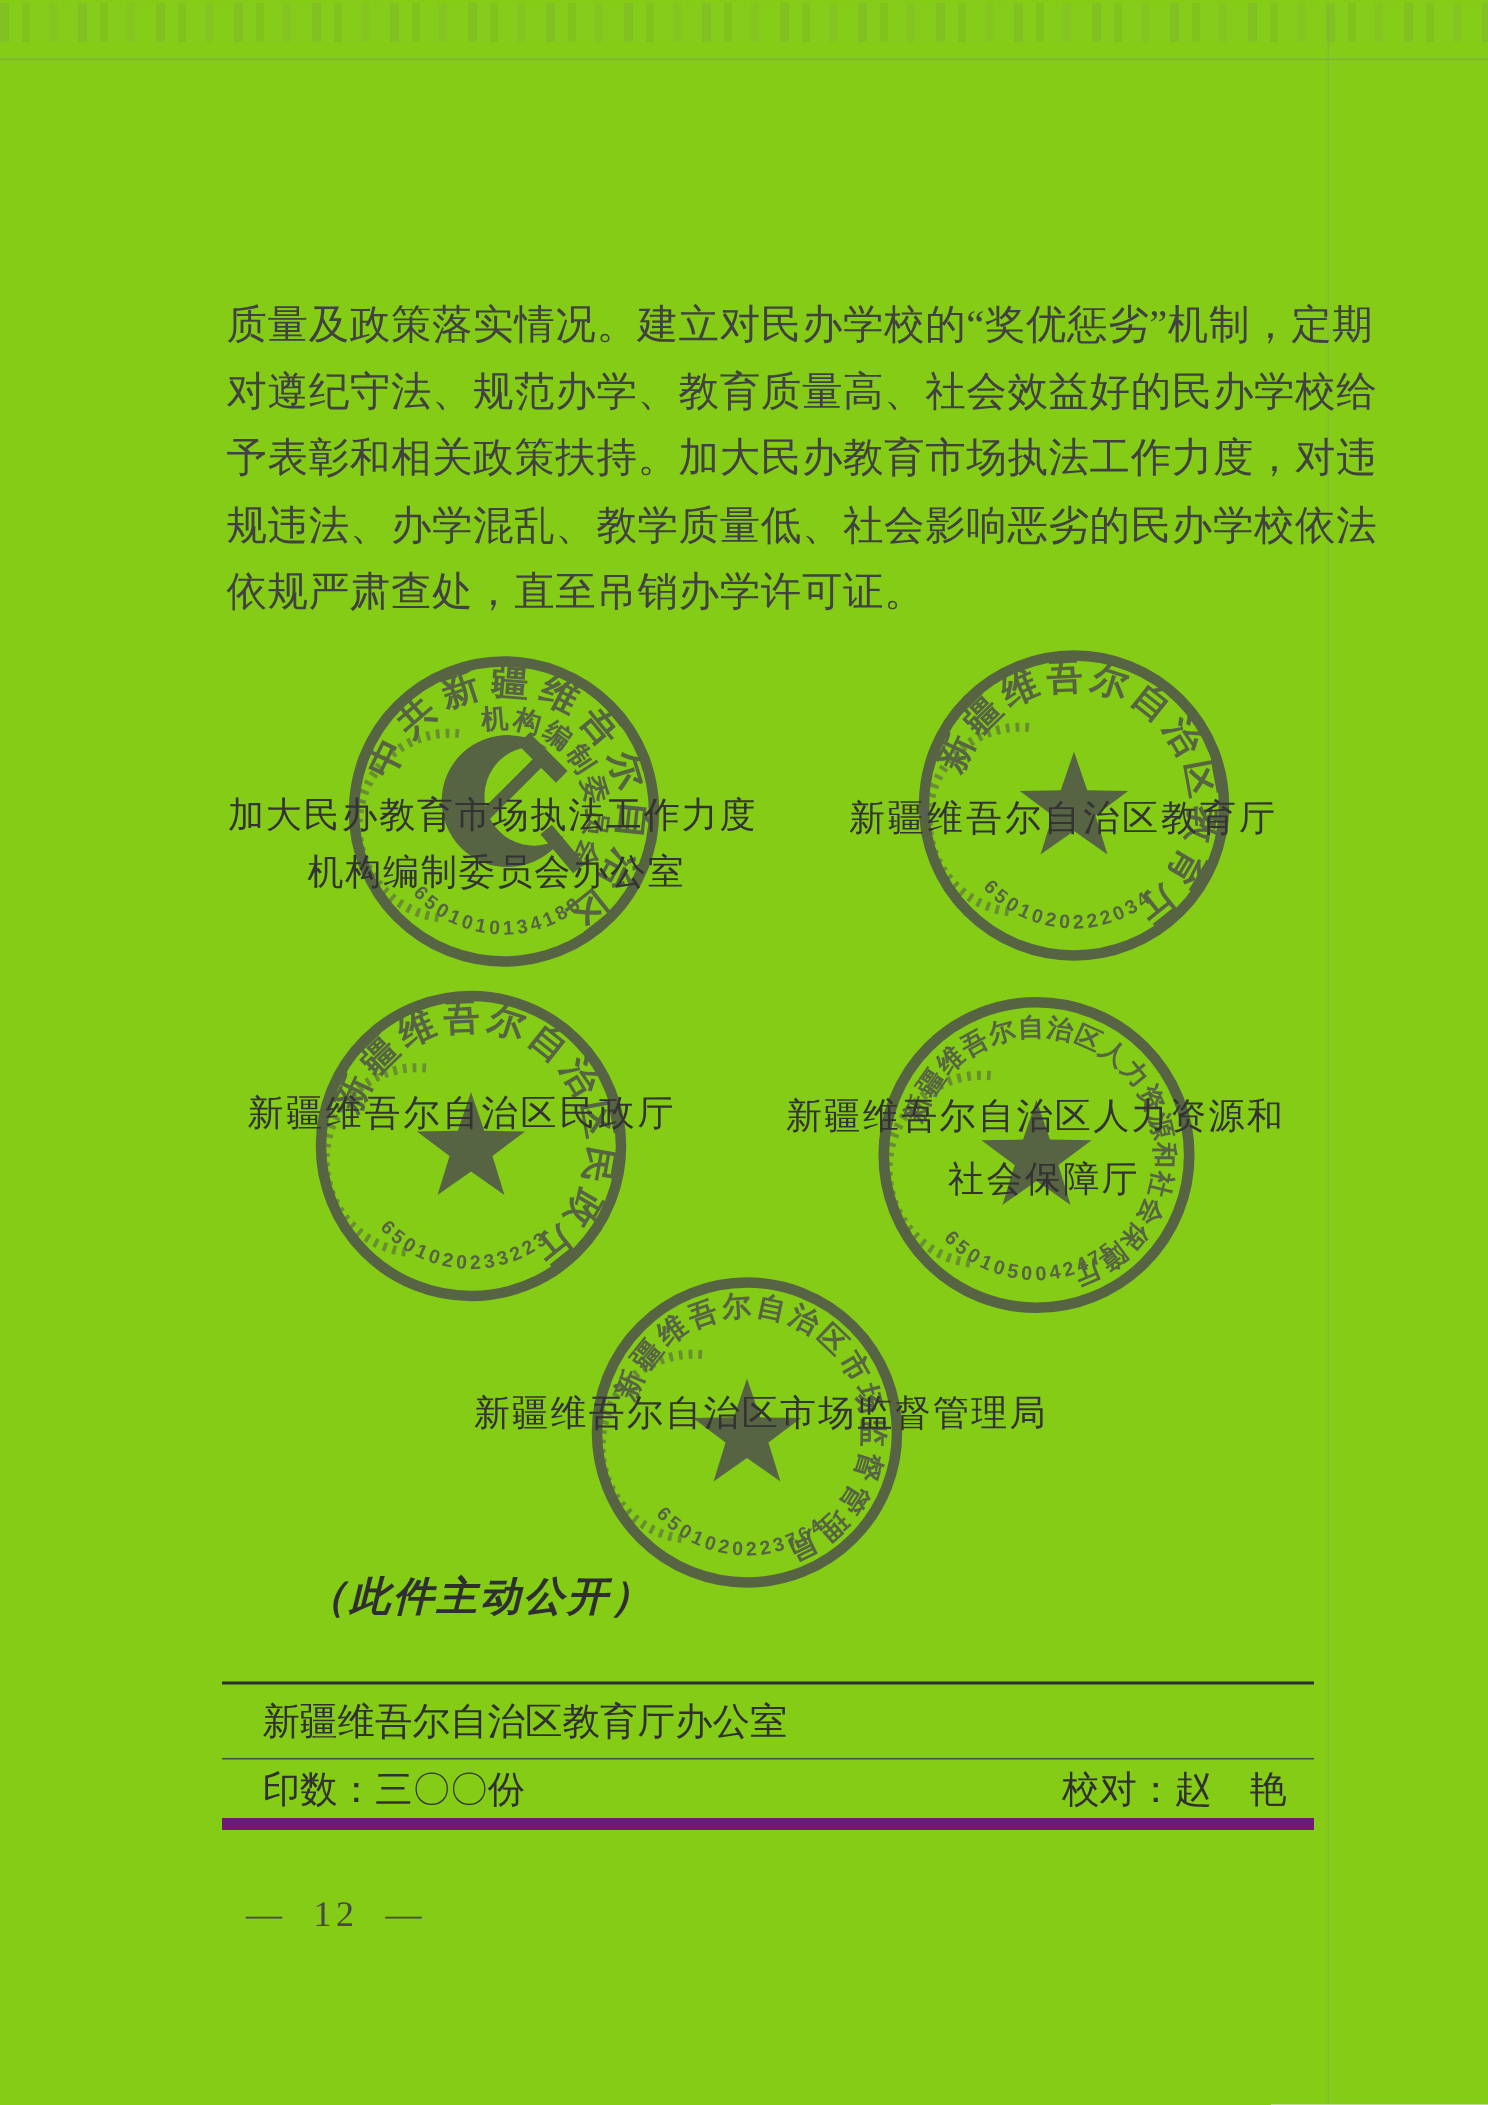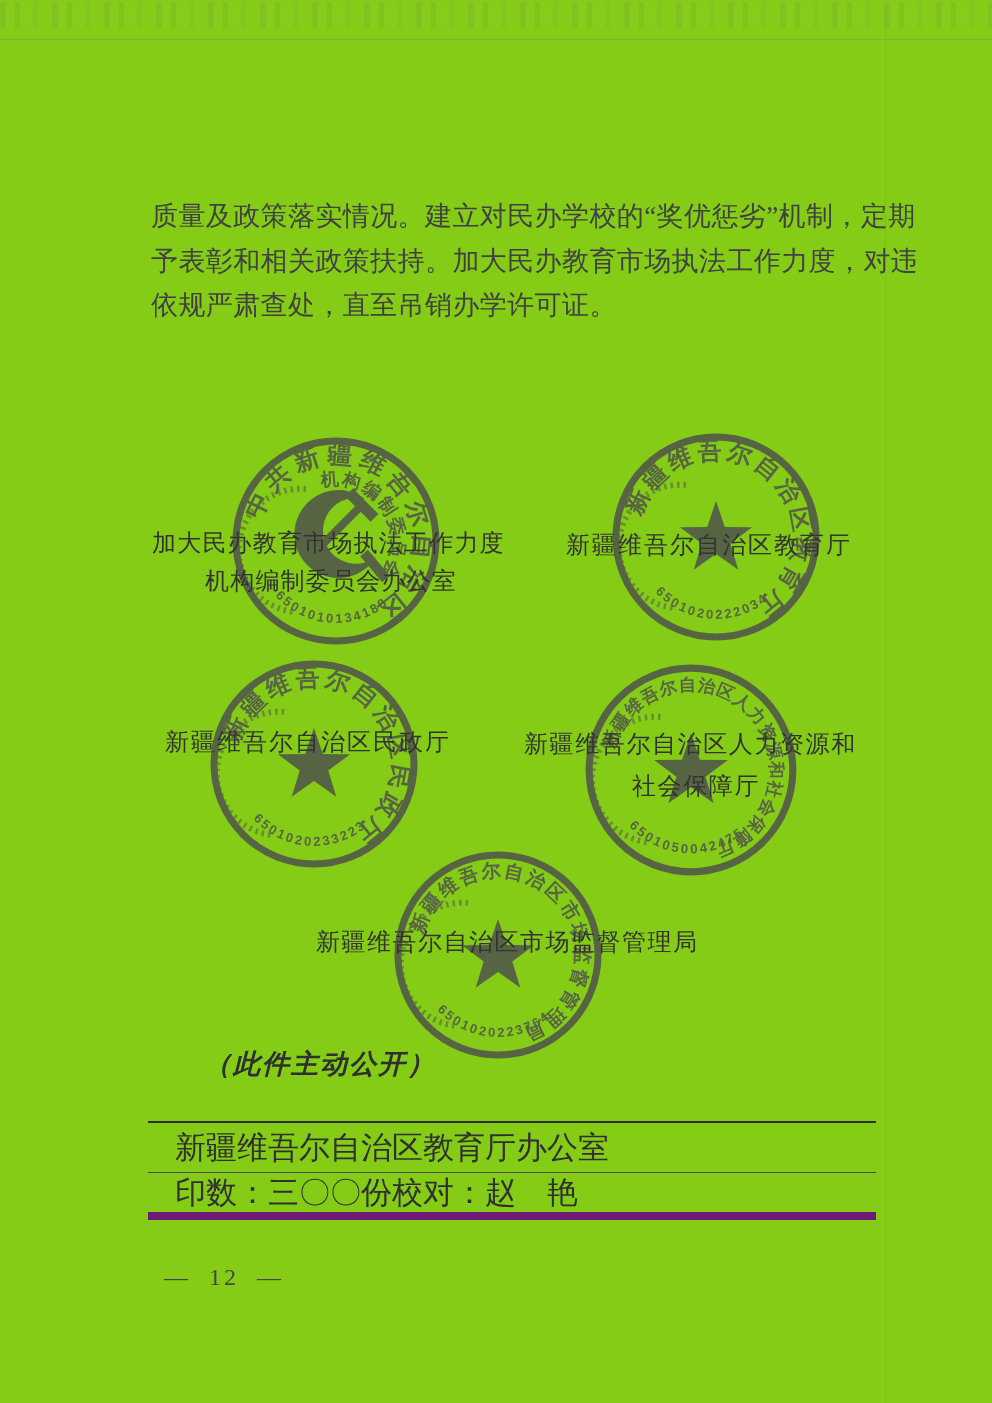--- a/index.html
+++ b/index.html
@@ -27,38 +27,40 @@
   .fillc{fill:#4e4e4e;}
   .uy{fill:none;stroke:#4e4e4e;stroke-width:6;stroke-dasharray:2.5 4;opacity:.6;}
   .seal text{font-family:"Liberation Sans","DejaVu Sans",sans-serif;font-weight:bold;fill:#4e4e4e;}
   .code{font-size:13px;letter-spacing:2.5px;}
   
   .sig{position:absolute;font-size:24px;letter-spacing:1.2px;color:#333;white-space:pre;}
   .sig-date{font-size:25px;letter-spacing:1px;}
   .disclosure{position:absolute;left:204px;top:1046px;font-size:27px;font-weight:bold;letter-spacing:2px;color:#2f2f2f;white-space:pre;font-style:italic;}
   
   .colophon{position:absolute;left:148px;top:1121px;width:728px;border-top:2px solid #2e2e2e;}
-  .crow{display:flex;justify-content:flex-start;align-items:center;padding:0 18px 0 27px;font-size:31px;color:#303030;}
+  .crow{display:flex;justify-content:space-between;align-items:center;padding:0 18px 0 27px;font-size:25px;color:#303030;}
   .crow .cl,.crow .cr{white-space:pre;}
   .crow1{height:49px;border-bottom:1px solid #4a4a4a;}
   .crow2{height:39px;border-bottom:8px solid #701a75;}
   .page-num{position:absolute;left:164px;top:1264px;font-size:24px;letter-spacing:3px;color:#474747;white-space:pre;}
 </style>
 </head>
 <body>
 
 <div class="page">
 
   <div class="noise-band"></div>
   <div class="scan-hline"></div>
   <div class="scan-vline"></div>
 
   <div class="body-text">
     <div class="bline">质量及政策落实情况。建立对民办学校的“奖优惩劣”机制，定期</div>
+    <div class="bline">对遵纪守法、规范办学、教育质量高、社会效益好的民办学校给</div>
     <div class="bline">予表彰和相关政策扶持。加大民办教育市场执法工作力度，对违</div>
+    <div class="bline">规违法、办学混乱、教学质量低、社会影响恶劣的民办学校依法</div>
     <div class="bline">依规严肃查处，直至吊销办学许可证。</div>
   </div>
 
   <svg class="seal" style="left:226px;top:431px;" width="220" height="220" viewBox="0 0 220 220">
     <defs>
       <path id="s1a" d="M34.7,89.8 A78,78 0 1 1 130.2,185.3"></path>
       <path id="s1b" d="M95.5,55.9 A56,56 0 0 1 149.6,149.6"></path>
       <path id="s1c" d="M39,151 A82,82 0 0 0 181,151"></path>
     </defs>
     <circle class="ring" cx="110" cy="110" r="100"></circle>

